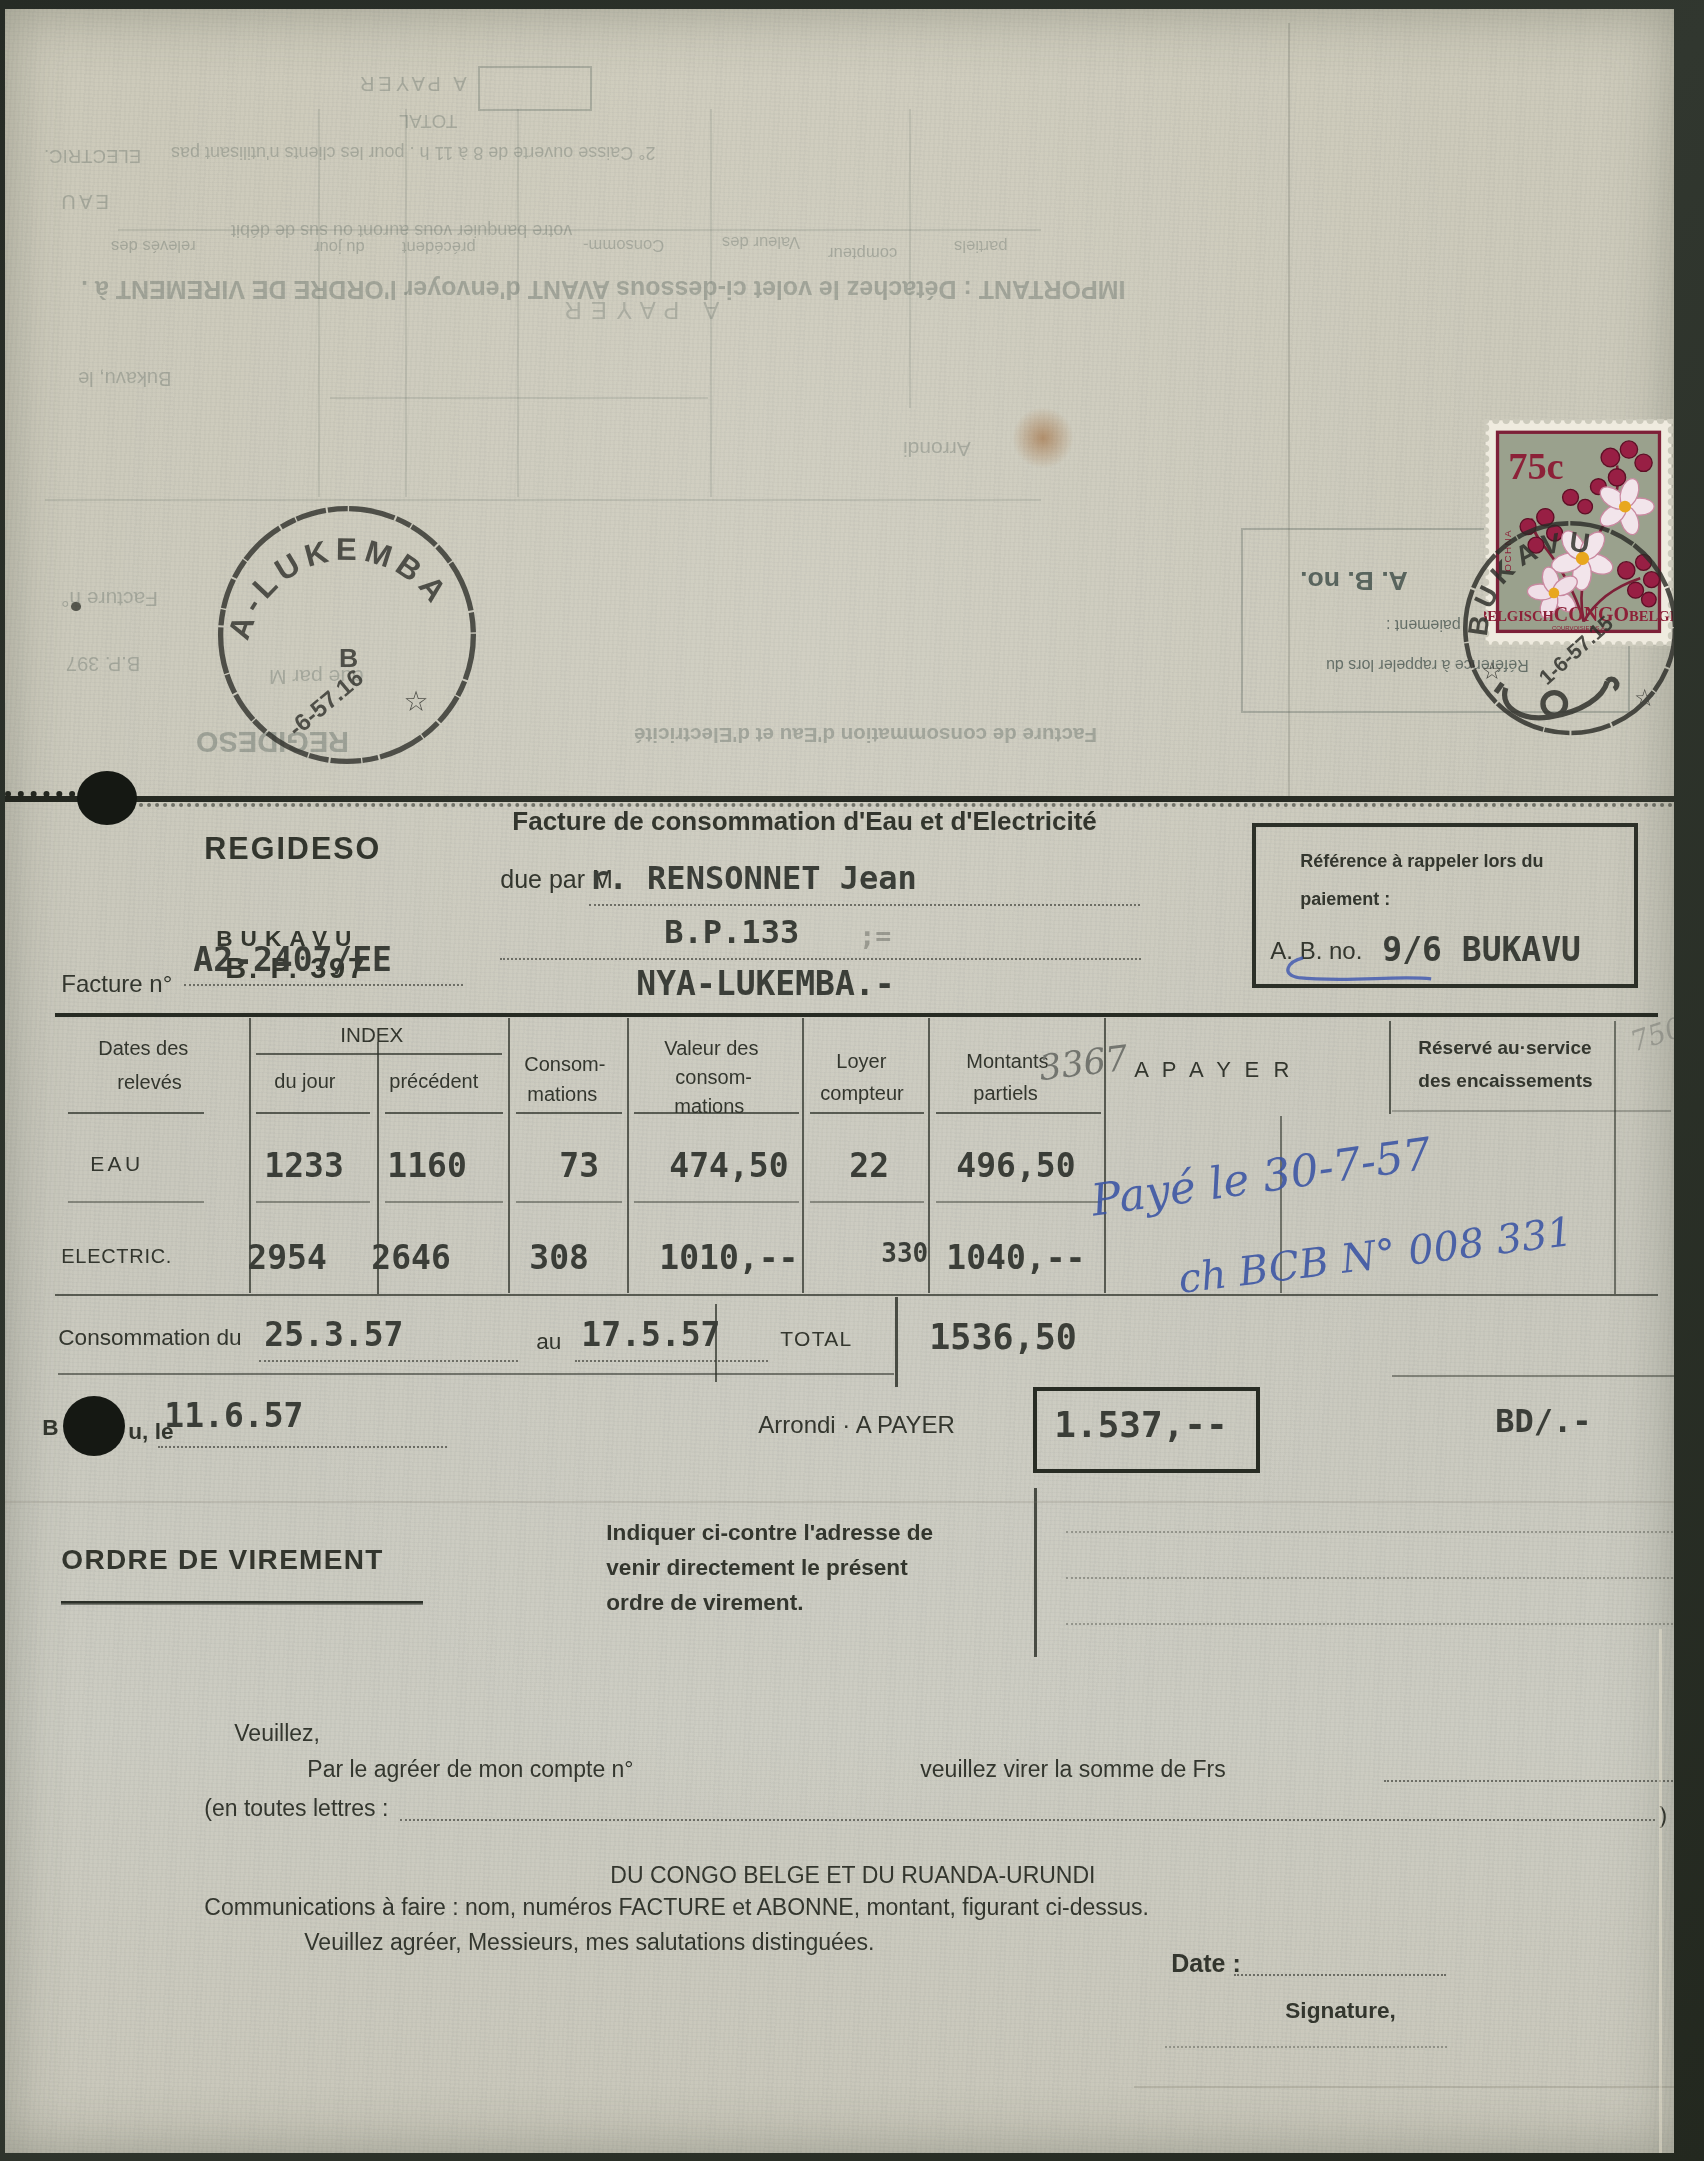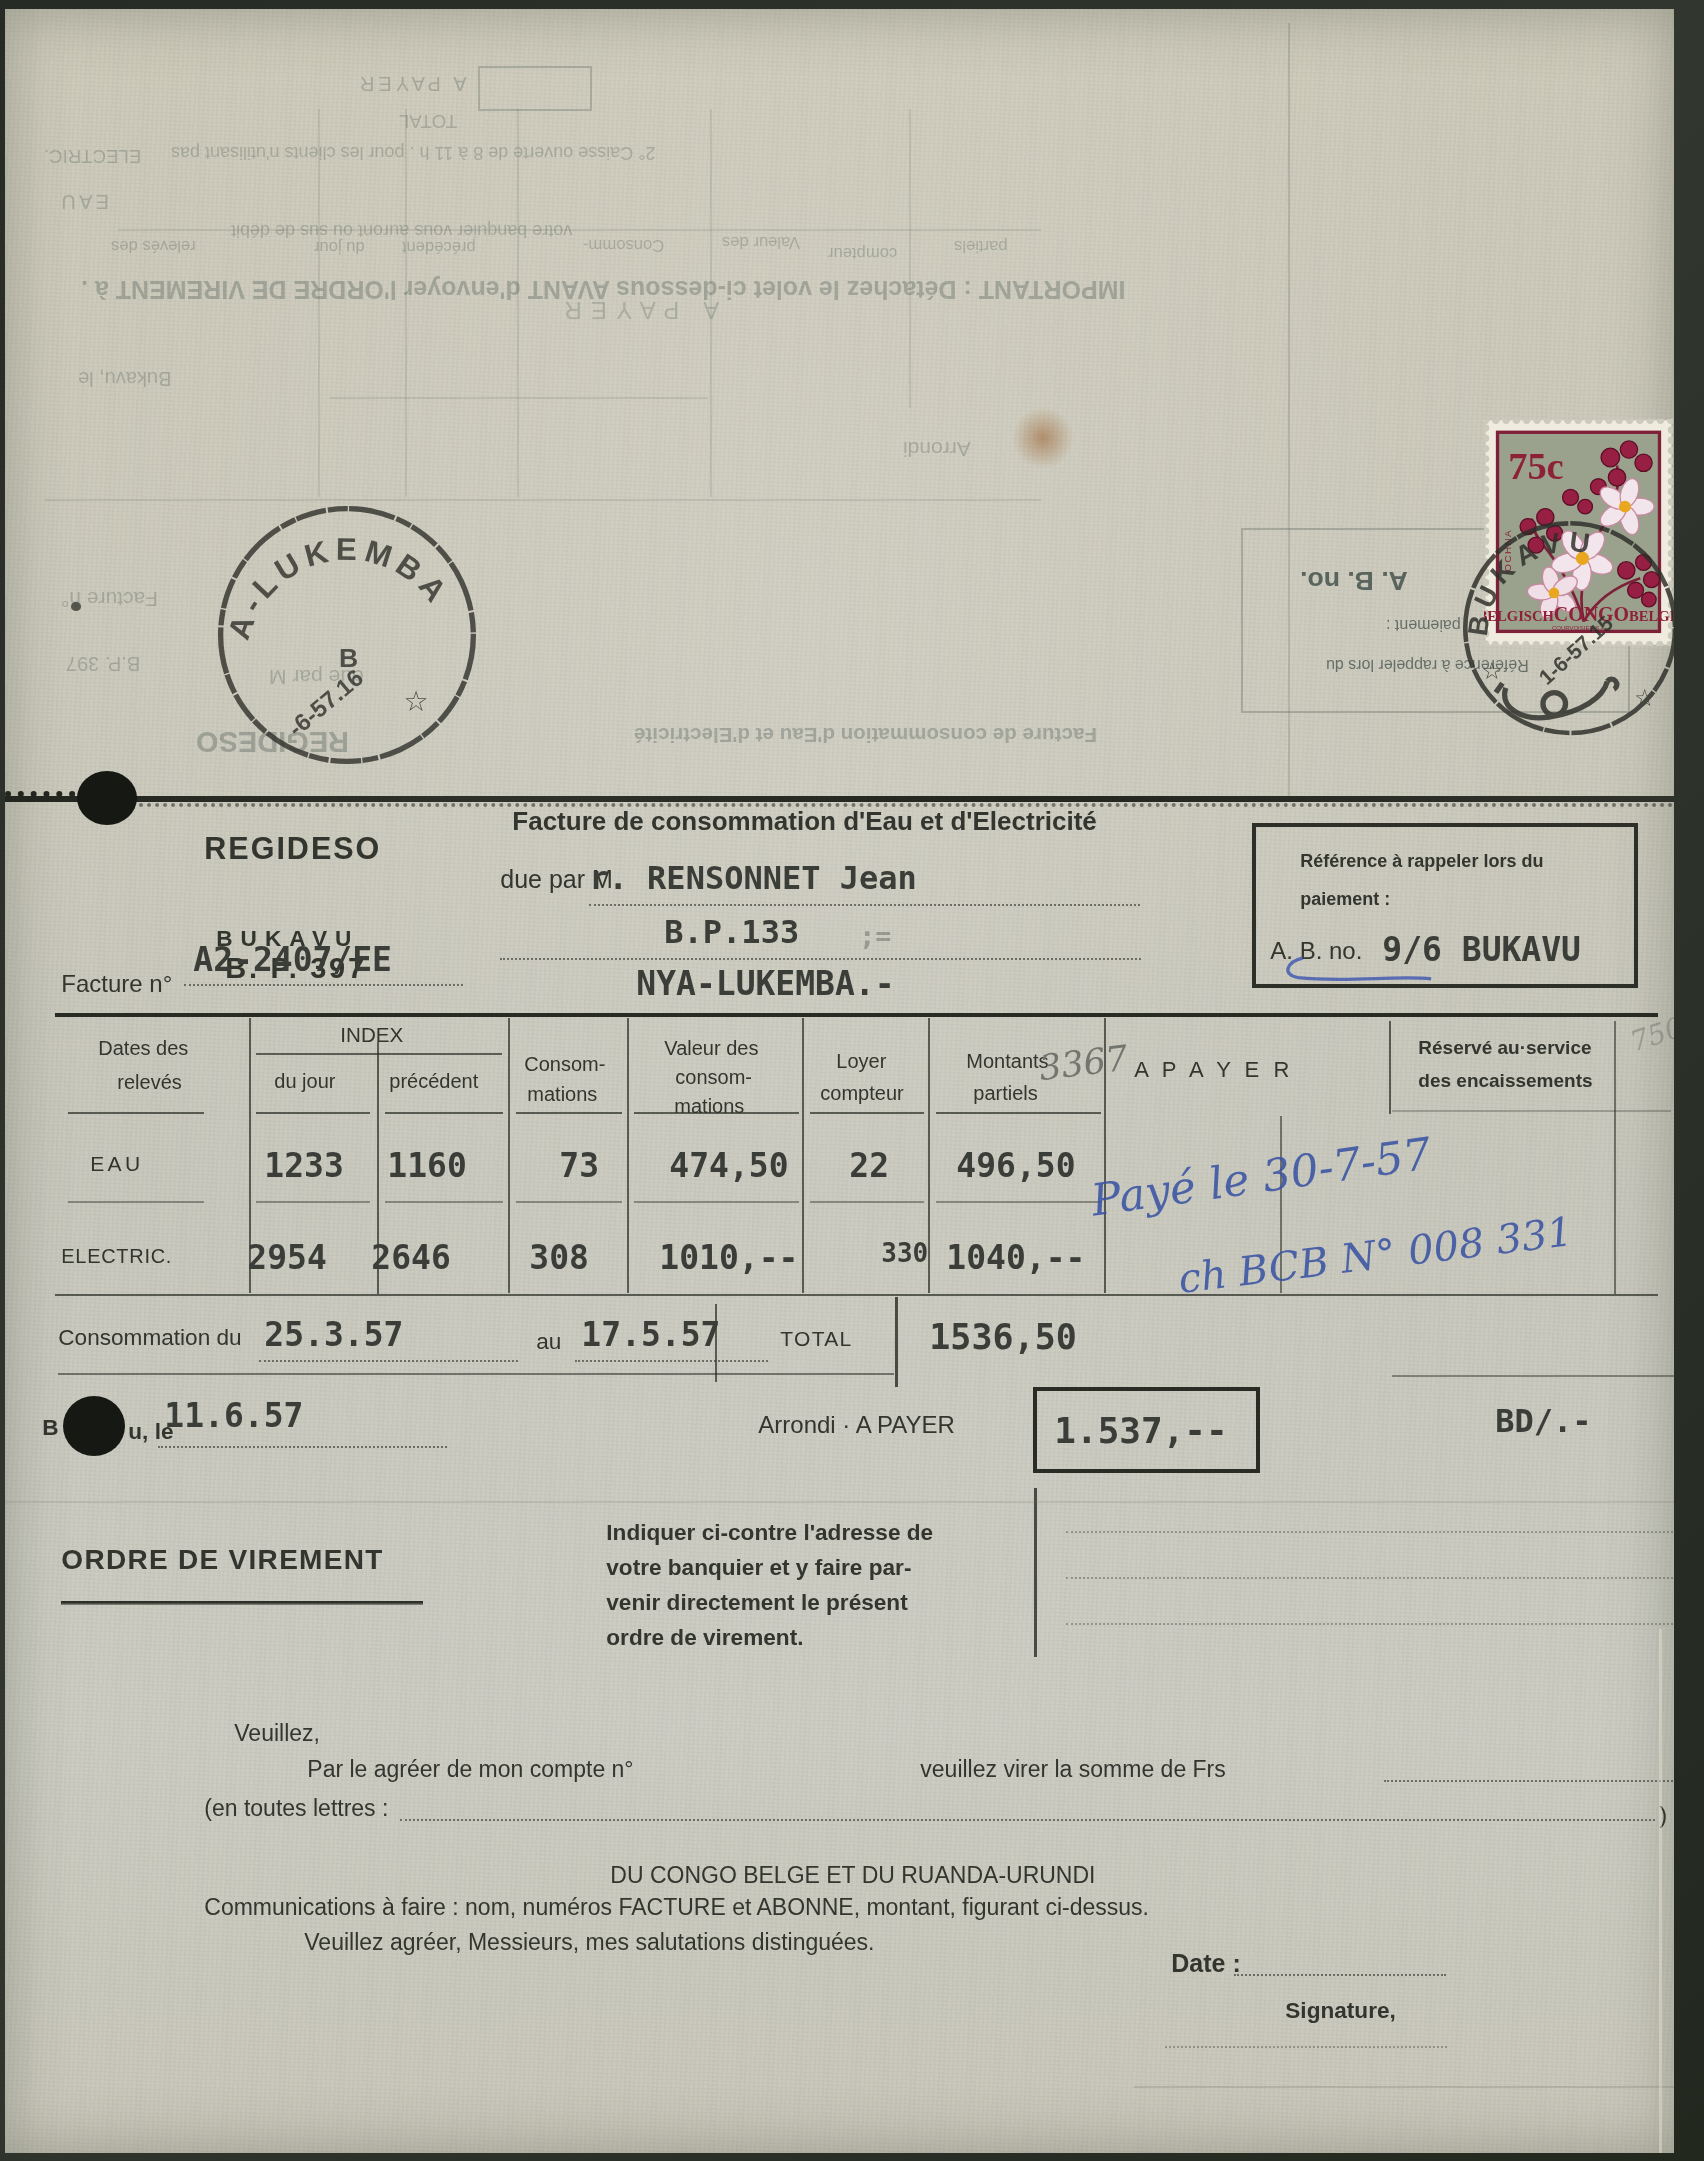--- a/index.html
+++ b/index.html
@@ -304,29 +304,28 @@
   <div class="abs" style="left:1387px;top:1366px;width:285px;height:1.3px;background:rgba(40,44,36,.45);"></div>
   <div class="abs" style="left:53px;top:1364px;width:836px;height:1.3px;background:rgba(40,44,36,.55);"></div>
 
   <div class="abs print b nw" style="left:37px;top:1406px;font-size:22.6px;">B</div>
   <div class="abs hole" style="left:58px;top:1387px;width:62px;height:60px;"></div>
   <div class="abs print b nw" style="left:123px;top:1410px;font-size:22.6px;">u, le</div>
   <div class="abs mono nw" style="left:159px;top:1387px;font-size:33px;">11.6.57</div>
   <div class="abs dots" style="left:153px;top:1437px;width:289px;"></div>
   <div class="abs print nw" style="left:753px;top:1402px;font-size:24px;">Arrondi  ·  A PAYER</div>
   <div class="abs" style="left:1028px;top:1378px;width:219px;height:78px;border:4.6px solid #282c24;"></div>
-  <div class="abs mono nw" style="left:1049px;top:1395px;font-size:36px;margin-top:6px;">1.537,--</div>
+  <div class="abs mono nw" style="left:1049px;top:1395px;font-size:36px;">1.537,--</div>
   <div class="abs mono nw" style="left:1490px;top:1393px;font-size:32px;">BD/.-</div>
 
   <div class="abs print b nw" style="left:56px;top:1535px;font-size:28px;letter-spacing:1.3px;">ORDRE DE VIREMENT</div>
   <div class="abs" style="left:56px;top:1592px;width:362px;height:3.3px;background:linear-gradient(180deg,#2c3028 40%,rgba(44,48,40,.4));"></div>
 
   <div class="abs print b" style="left:601px;top:1506px;width:438px;font-size:22.6px;line-height:35px;">
     <div>Indiquer ci-contre l'adresse de</div>
-    <div>votre banquier et y faire par-</div>
     <div>venir directement le présent</div>
     <div>ordre de virement.</div>
   </div>
   <div class="abs" style="left:1029px;top:1479px;width:2.7px;height:169px;background:rgba(40,44,36,.8);"></div>
   <div class="abs dotsfaint" style="left:1061px;top:1522px;width:611px;"></div>
   <div class="abs dotsfaint" style="left:1061px;top:1568px;width:611px;"></div>
   <div class="abs dotsfaint" style="left:1061px;top:1614px;width:611px;"></div>
 
   <div class="abs print nw" style="left:229px;top:1711px;font-size:23px;">Veuillez,</div>
   <div class="abs print nw" style="left:302px;top:1747px;font-size:23px;">Par le agréer de mon compte n°</div>

